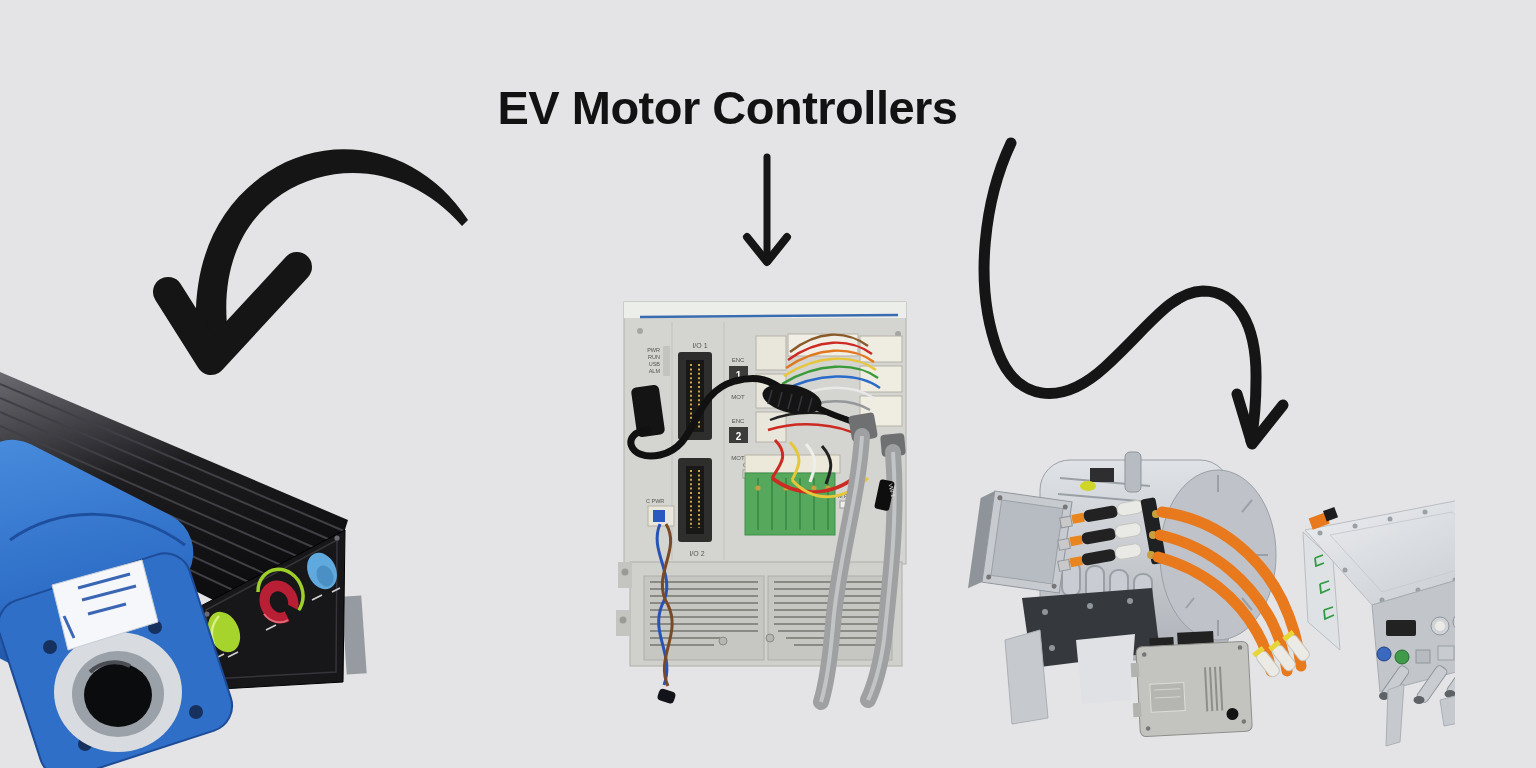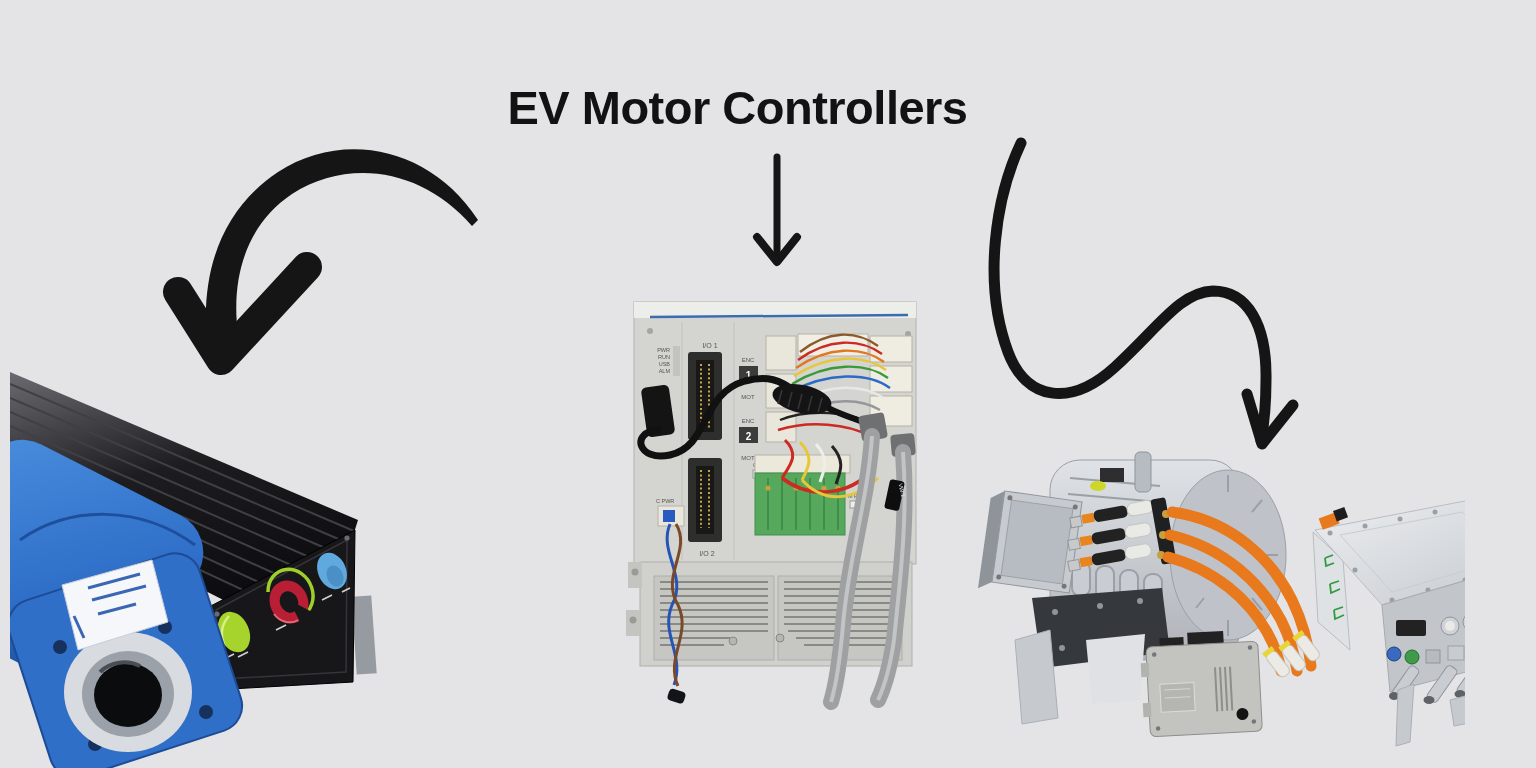--- a/index.html
+++ b/index.html
@@ -1,17 +1,17 @@
 <!DOCTYPE html>
 <html><head>
 <meta charset="utf-8">
 <style>
   html,body{margin:0;padding:0;background:#e4e4e6;}
   .canvas{position:relative;width:1455px;height:768px;overflow:hidden;
-          font-family:"Liberation Sans",sans-serif;background:#e4e4e6;margin-left:10px;}
+          font-family:"Liberation Sans",sans-serif;background:#e4e4e6;}
   .title{position:absolute;top:82px;left:0;width:100%;margin:0;text-align:center;
          font-size:47px;font-weight:700;letter-spacing:-0.5px;color:#121212;line-height:1.1;}
   svg.scene{position:absolute;left:0;top:0;}
   svg text{font-family:"Liberation Sans",sans-serif;}
   .panel-label{fill:#55564f;}
 </style>
 </head>
 <body>
 
 <div class="canvas">

